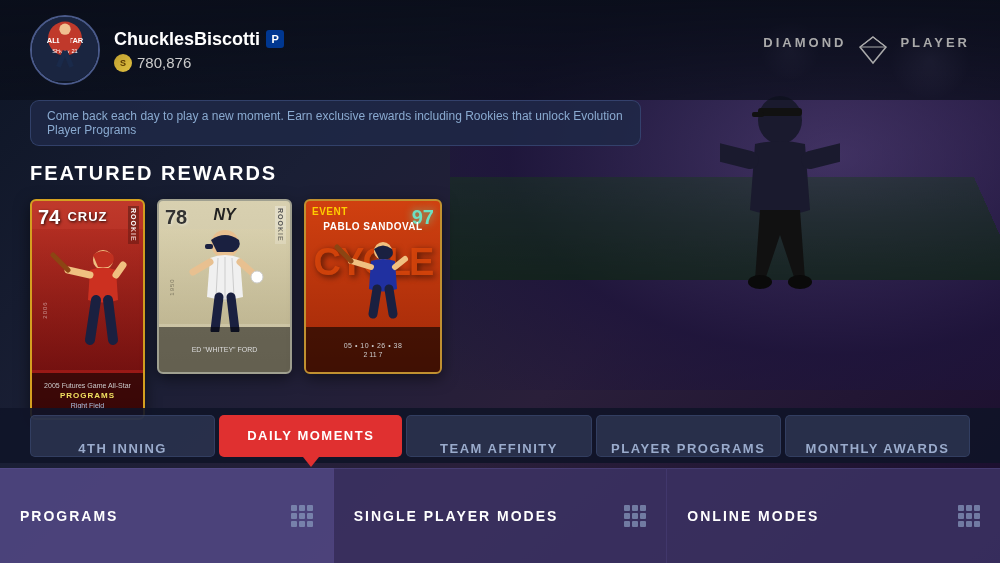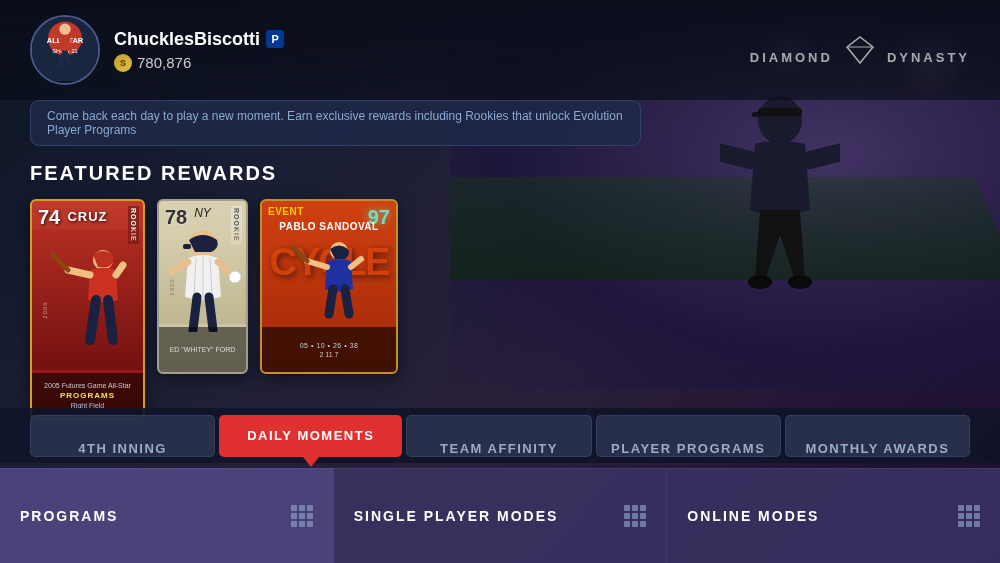--- a/index.html
+++ b/index.html
@@ -130,21 +130,21 @@
       display: flex;
       align-items: center;
       justify-content: center;
       font-size: 9px;
       font-weight: bold;
       color: #5a3a00;
     }
 
     .logo-area {
       display: flex;
-      align-items: flex-end;
+      align-items: flex-start;
       gap: 12px;
     }
 
     .logo-text {
       font-size: 13px;
       font-weight: bold;
       letter-spacing: 3px;
       color: #aaa;
     }
 
@@ -203,21 +203,21 @@
     .card-1 {
       width: 115px;
       height: 221px;
       background: linear-gradient(180deg, #c0392b 0%, #8e1010 100%);
       position: relative;
       border: 2px solid #d4a020;
       text-decoration: underline;
     }
 
     .card-2 {
-      width: 91px;
+      width: 135px;
       height: 175px;
       background: linear-gradient(180deg, #e8e0c0 0%, #d0c8a0 100%);
       position: relative;
       border: 2px solid #a0a090;
     }
 
     .card-3 {
       width: 138px;
       height: 175px;
       background: linear-gradient(180deg, #e05020 0%, #c04010 100%);
@@ -421,21 +421,21 @@
   <div class="logo-area">
     <span class="logo-text">DIAMOND</span>
     <div class="diamond-icon">
       <svg viewBox="0 0 30 30" width="30" height="30">
         <polygon points="15,2 28,12 15,28 2,12" fill="none" stroke="#aaa" stroke-width="1.5"></polygon>
         <line x1="2" y1="12" x2="28" y2="12" stroke="#aaa" stroke-width="1"></line>
         <line x1="15" y1="2" x2="2" y2="12" stroke="#aaa" stroke-width="1"></line>
         <line x1="15" y1="2" x2="28" y2="12" stroke="#aaa" stroke-width="1"></line>
       </svg>
     </div>
-    <span class="logo-text">DYNASTY</span>
+    <span class="logo-text">PLAYER</span>
   </div>
 </div>
 
 <div class="main-content">
 
   <div class="info-banner">
     <span>Come back each day to play a new moment. Earn exclusive rewards including Rookies that unlock Evolution Player Programs</span>
   </div>
 
   <div class="section-title">FEATURED REWARDS</div>
@@ -470,21 +470,21 @@
       <div class="card-bottom">
         <div style="font-size:7px;color:#ccc;text-align:center;">2005 Futures Game All-Star</div>
         <div style="font-size:8px;color:#f0e060;font-weight:bold;letter-spacing:1px;">PROGRAMS</div>
         <div style="font-size:7px;color:#aac0e0;">Right Field</div>
       </div>
     </div>
 
     <div class="card card-2" style="background:linear-gradient(180deg,#d8d0b0 0%,#c8c0a0 100%);">
       <div style="position:absolute;top:5px;left:6px;font-size:20px;font-weight:900;color:#333;text-shadow:1px 1px 3px rgba(255,255,255,0.5);">78</div>
 
-      <div style="position:absolute;top:5px;left:50%;transform:translateX(-50%);font-size:12px;font-weight:400;color:#222;font-style:italic;">NY</div>
+      <div style="position:absolute;top:5px;left:50%;transform:translateX(-50%);font-size:16px;font-weight:700;color:#222;font-style:italic;">NY</div>
       <div style="position:absolute;top:5px;right:4px;font-size:7px;font-weight:bold;color:#555;writing-mode:vertical-rl;text-orientation:mixed;background:rgba(255,255,255,0.3);padding:2px 2px;letter-spacing:1px;">ROOKIE</div>
       <div style="position:absolute;top:28px;left:0;right:0;bottom:48px;background:linear-gradient(180deg, rgba(220,210,170,0.3) 0%, rgba(180,170,130,0.5) 100%);display:flex;align-items:center;justify-content:center;">
         <svg viewBox="0 0 80 110" width="80" height="110">
 
           <circle cx="40" cy="22" r="14" fill="#e8c090"></circle>
 
           <path d="M26 18 Q40 8 54 18 Q57 26 48 30 L32 30 Z" fill="#1a2040"></path>
           <rect x="20" y="22" width="8" height="5" rx="2" fill="#1a2040"></rect>
 
           <path d="M25 36 Q40 30 55 36 L58 75 Q40 80 22 75 Z" fill="#f0f0f0"></path>

